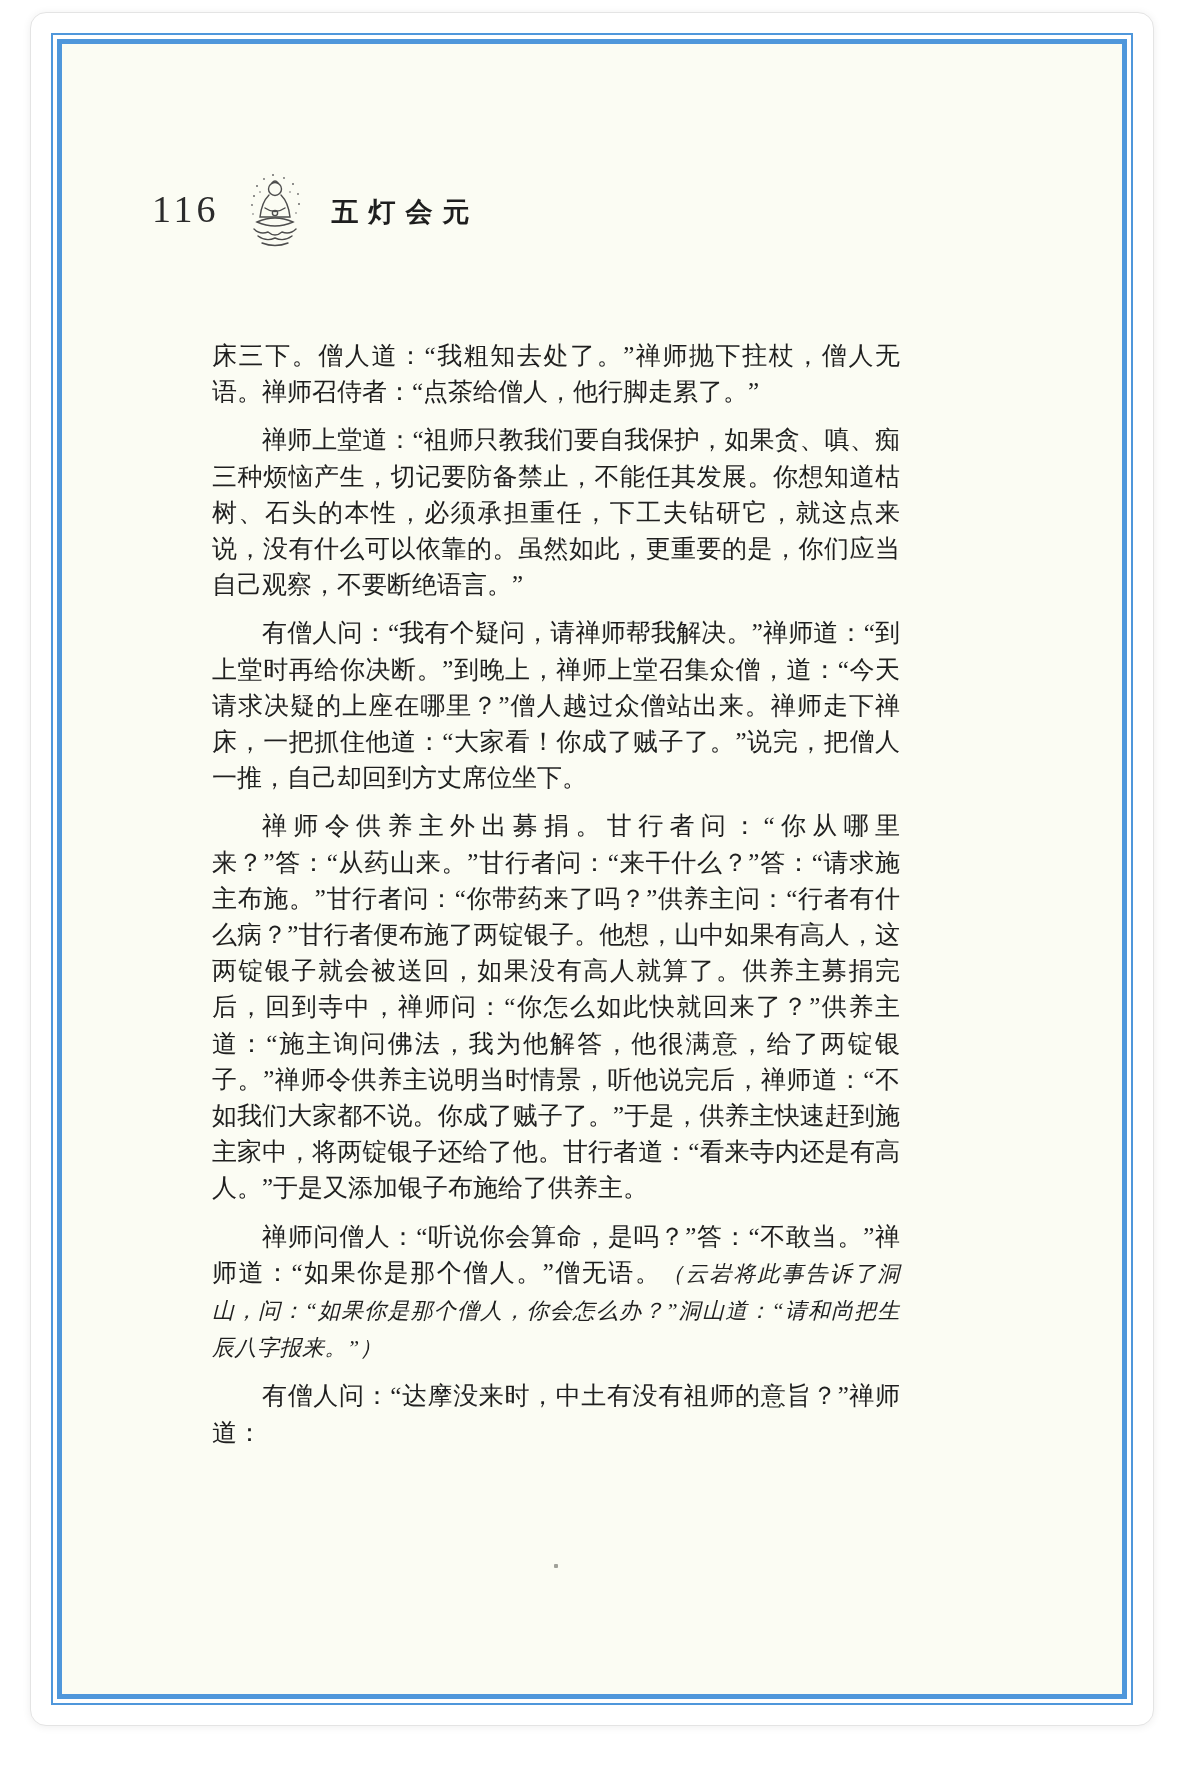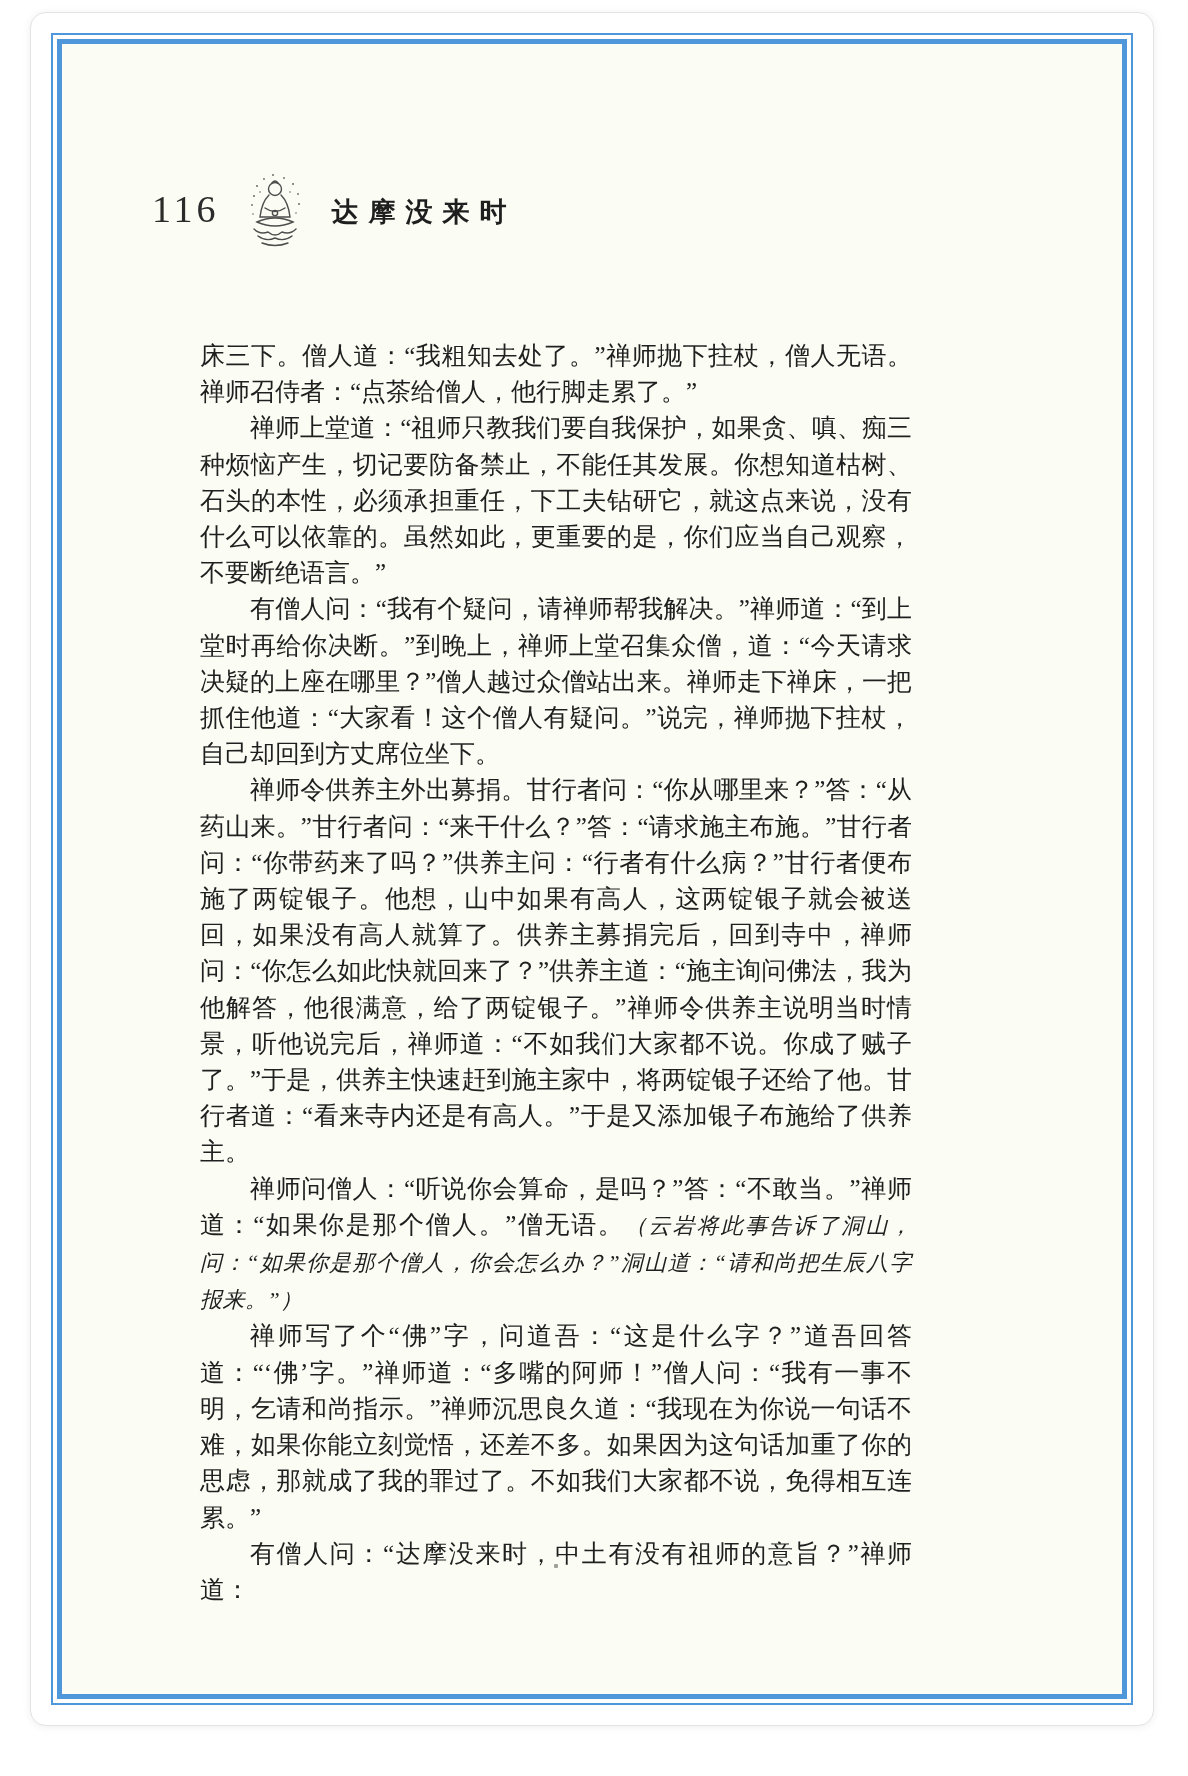--- a/index.html
+++ b/index.html
@@ -63,21 +63,21 @@
   }
   .body-text {
     margin: 86px 0 0 138px;
     width: 712px;
     font-size: 25px;
     line-height: 36.2px;
     text-align: justify;
     color: #1f1f1f;
   }
   .body-text p {
-    margin: 0;
+    margin: 12px;
     padding: 0;
   }
   .body-text p.indent { text-indent: 2em; }
   .note {
     font-size: 22px;
     font-style: italic;
     letter-spacing: 0.5px;
   }
   .dust-speck {
     position: absolute;
@@ -125,30 +125,29 @@
 
             <path d="M21 36 Q31 43 41 36"></path>
             <circle cx="31" cy="41" r="2.6"></circle>
 
             <path d="M13 50 Q31 42 49 50 Q31 58 13 50 Z"></path>
 
             <path d="M10 57 Q16 63 24 60 Q31 66 38 60 Q46 63 52 57"></path>
             <path d="M14 64 Q22 70 31 66 Q40 70 48 64"></path>
             <path d="M18 71 Q31 76 44 71"></path>
           </svg>
-          <span class="book-title">达摩没来时</span>
+          <span class="book-title">五灯会元</span>
         </div>
 
         <div class="body-text">
           <p><span>床三下。僧人道：“我粗知去处了。”禅师抛下拄杖，僧人无语。禅师召侍者：“点茶给僧人，他行脚走累了。”</span></p>
           <p class="indent"><span>禅师上堂道：“祖师只教我们要自我保护，如果贪、嗔、痴三种烦恼产生，切记要防备禁止，不能任其发展。你想知道枯树、石头的本性，必须承担重任，下工夫钻研它，就这点来说，没有什么可以依靠的。虽然如此，更重要的是，你们应当自己观察，不要断绝语言。”</span></p>
-          <p class="indent"><span>有僧人问：“我有个疑问，请禅师帮我解决。”禅师道：“到上堂时再给你决断。”到晚上，禅师上堂召集众僧，道：“今天请求决疑的上座在哪里？”僧人越过众僧站出来。禅师走下禅床，一把抓住他道：“大家看！这个僧人有疑问。”说完，禅师抛下拄杖，自己却回到方丈席位坐下。</span></p>
+          <p class="indent"><span>有僧人问：“我有个疑问，请禅师帮我解决。”禅师道：“到上堂时再给你决断。”到晚上，禅师上堂召集众僧，道：“今天请求决疑的上座在哪里？”僧人越过众僧站出来。禅师走下禅床，一把抓住他道：“大家看！你成了贼子了。”说完，把僧人一推，自己却回到方丈席位坐下。</span></p>
           <p class="indent"><span>禅师令供养主外出募捐。甘行者问：“你从哪里来？”答：“从药山来。”甘行者问：“来干什么？”答：“请求施主布施。”甘行者问：“你带药来了吗？”供养主问：“行者有什么病？”甘行者便布施了两锭银子。他想，山中如果有高人，这两锭银子就会被送回，如果没有高人就算了。供养主募捐完后，回到寺中，禅师问：“你怎么如此快就回来了？”供养主道：“施主询问佛法，我为他解答，他很满意，给了两锭银子。”禅师令供养主说明当时情景，听他说完后，禅师道：“不如我们大家都不说。你成了贼子了。”于是，供养主快速赶到施主家中，将两锭银子还给了他。甘行者道：“看来寺内还是有高人。”于是又添加银子布施给了供养主。</span></p>
           <p class="indent"><span>禅师问僧人：“听说你会算命，是吗？”答：“不敢当。”禅师道：“如果你是那个僧人。”僧无语。</span><span class="note">（云岩将此事告诉了洞山，问：“如果你是那个僧人，你会怎么办？”洞山道：“请和尚把生辰八字报来。”）</span></p>
-          <p class="indent"><span>禅师写了个“佛”字，问道吾：“这是什么字？”道吾回答道：“‘佛’字。”禅师道：“多嘴的阿师！”僧人问：“我有一事不明，乞请和尚指示。”禅师沉思良久道：“我现在为你说一句话不难，如果你能立刻觉悟，还差不多。如果因为这句话加重了你的思虑，那就成了我的罪过了。不如我们大家都不说，免得相互连累。”</span></p>
           <p class="indent"><span>有僧人问：“达摩没来时，中土有没有祖师的意旨？”禅师道：</span></p>
         </div>
 
         <div class="dust-speck"></div>
 
       </div>
     </div>
   </div>
 </div>
 

